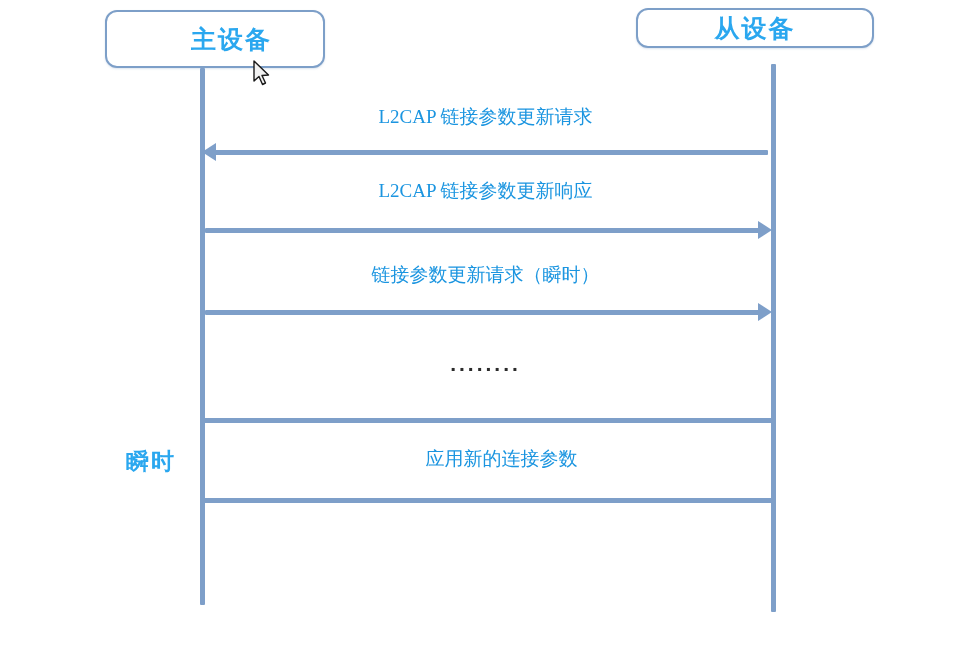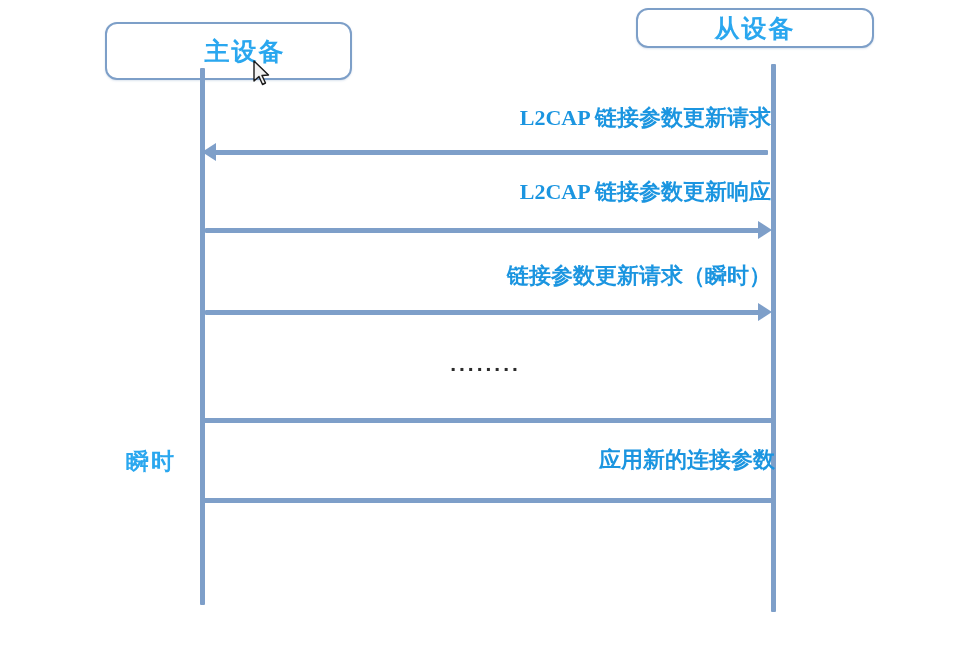--- a/index.html
+++ b/index.html
@@ -34,21 +34,21 @@
   }
   .actor-label {
     font-family: "Liberation Serif", "DejaVu Serif", serif;
     font-size: 25px;
     font-weight: 700;
     color: #2aa7ef;
     letter-spacing: 2px;
     line-height: 1;
     white-space: nowrap;
   }
-  #actor-master { left: 105px; top: 22px; width: 247px; height: 58px; padding-left: 33px; }
+  #actor-master { left: 105px; top: 10px; width: 220px; height: 58px; padding-left: 33px; }
   #actor-slave  { left: 636px; top: 8px;  width: 238px; height: 40px; }
 
   
   .lifeline {
     position: absolute;
     width: 5px;
     background: #7e9fc9;
     border-radius: 1px;
   }
   #lifeline-master { left: 200px; top: 68px; height: 537px; }
@@ -72,25 +72,25 @@
     border-left: 14px solid #7e9fc9;
   }
   .arrow-head.left {
     border-right: 14px solid #7e9fc9;
   }
 
   
   .msg-caption {
     position: absolute;
     font-family: "Liberation Serif", "DejaVu Serif", serif;
-    font-size: 22px;
-    font-weight: 700;
+    font-size: 19px;
+    font-weight: 400;
     color: #1b95e0;
     white-space: nowrap;
-    text-align: right;
+    text-align: center;
     line-height: 1;
   }
   .ellipsis-mark {
     position: absolute;
     font-family: "Liberation Sans", "DejaVu Sans", sans-serif;
     font-size: 21px;
     font-weight: 700;
     color: #2b2b2b;
     letter-spacing: 3px;
     white-space: nowrap;
@@ -143,20 +143,20 @@
 
   <div class="msg-caption" style="left:200px; top:265px; width:571px;">链接参数更新请求（瞬时）</div>
   <div class="msg-line" style="left:205px; top:310px; width:555px;"></div>
   <div class="arrow-head right" style="left:758px; top:303px;"></div>
 
   <div class="ellipsis-mark" style="left:200px; top:353px; width:571px; text-align:center;">........</div>
   <div class="msg-line" style="left:203px; top:418px; width:570px;"></div>
 
   <div class="side-note" style="left:78px; top:450px;margin-left:48px;">瞬时</div>
 
-  <div class="msg-caption" style="left:204px; top:449px; width:571px;">应用新的连接参数</div>
+  <div class="msg-caption" style="left:216px; top:449px; width:571px;">应用新的连接参数</div>
   <div class="msg-line" style="left:203px; top:498px; width:570px;"></div>
 
   <svg id="mouse-cursor" viewBox="0 0 20 28" xmlns="http://www.w3.org/2000/svg">
     <path d="M2 1 L2 21 L7 16.5 L10.5 24.5 L13.5 23 L10 15.5 L16.5 15 Z" fill="#f2f2f2" stroke="#1a1a1a" stroke-width="1.4" stroke-linejoin="round"></path>
   </svg>
 
 </div>
 
 </body></html>

